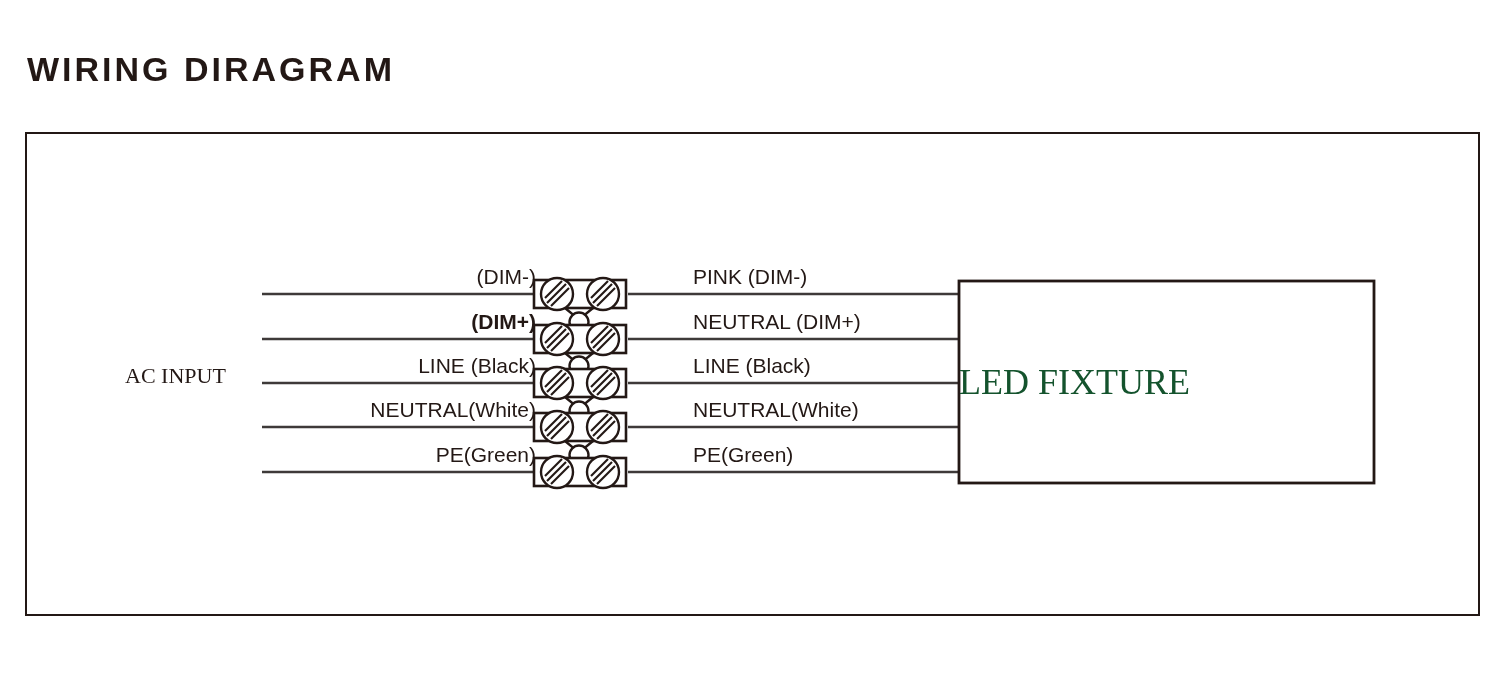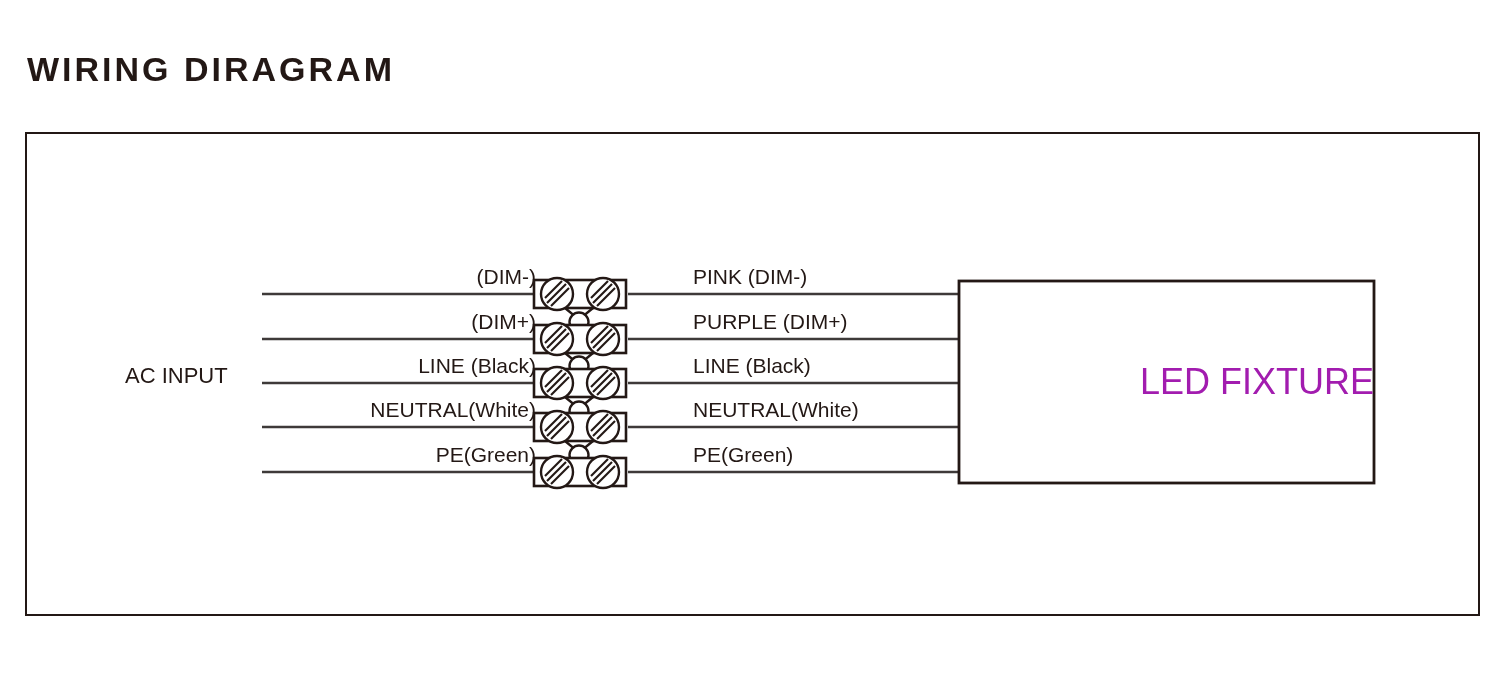--- a/index.html
+++ b/index.html
@@ -58,30 +58,30 @@
   .label-left {
     text-align: right;
   }
   .label-right {
     text-align: right;
   }
   .ac-input-label {
     position: absolute;
     font-size: 22px;
     color: #231815;
-    font-family: Liberation Sans, sans-serif;
+    font-family: Liberation Serif, serif;
     white-space: nowrap;
   }
   .fixture-label {
     position: absolute;
     font-size: 36px;
-    color: #a21caf;
-    font-family: Liberation Sans, sans-serif;
-    white-space: nowrap;
-    text-align: right;
+    color: #14532d;
+    font-family: Liberation Serif, serif;
+    white-space: nowrap;
+    text-align: left;
   }
 </style>
 </head>
 <body>
 
 <div id="page-root">
 
   <div class="page-title">WIRING DIRAGRAM</div>
 
   <div class="diagram-frame">
@@ -226,27 +226,27 @@
         </g>
       </g>
 
       <rect x="932" y="147" width="415" height="202" fill="#ffffff" stroke="#231815" stroke-width="2.8"></rect>
 
     </svg>
 
     <div class="ac-input-label" style="left:98px; top:229px;">AC INPUT</div>
 
     <div class="wire-label label-left" style="left:235px; top:131px; width:274px;">(DIM-)</div>
-    <div class="wire-label label-left" style="left:235px; top:176px; width:274px;">(DIM+)</div>
+    <div class="wire-label label-left" style="left:235px; top:176px; width:274px;font-weight:bold;">(DIM+)</div>
     <div class="wire-label label-left" style="left:235px; top:220px; width:274px;">LINE (Black)</div>
     <div class="wire-label label-left" style="left:235px; top:264px; width:274px;">NEUTRAL(White)</div>
     <div class="wire-label label-left" style="left:235px; top:309px; width:274px;">PE(Green)</div>
 
     <div class="wire-label label-right" style="left:666px; top:131px;">PINK (DIM-)</div>
-    <div class="wire-label label-right" style="left:666px; top:176px;">PURPLE (DIM+)</div>
+    <div class="wire-label label-right" style="left:666px; top:176px;">NEUTRAL (DIM+)</div>
     <div class="wire-label label-right" style="left:666px; top:220px;">LINE (Black)</div>
     <div class="wire-label label-right" style="left:666px; top:264px;">NEUTRAL(White)</div>
     <div class="wire-label label-right" style="left:666px; top:309px;">PE(Green)</div>
 
     <div class="fixture-label" style="left:932px; top:227px; width:415px;">LED FIXTURE</div>
 
   </div>
 </div>
 
 </body></html>

